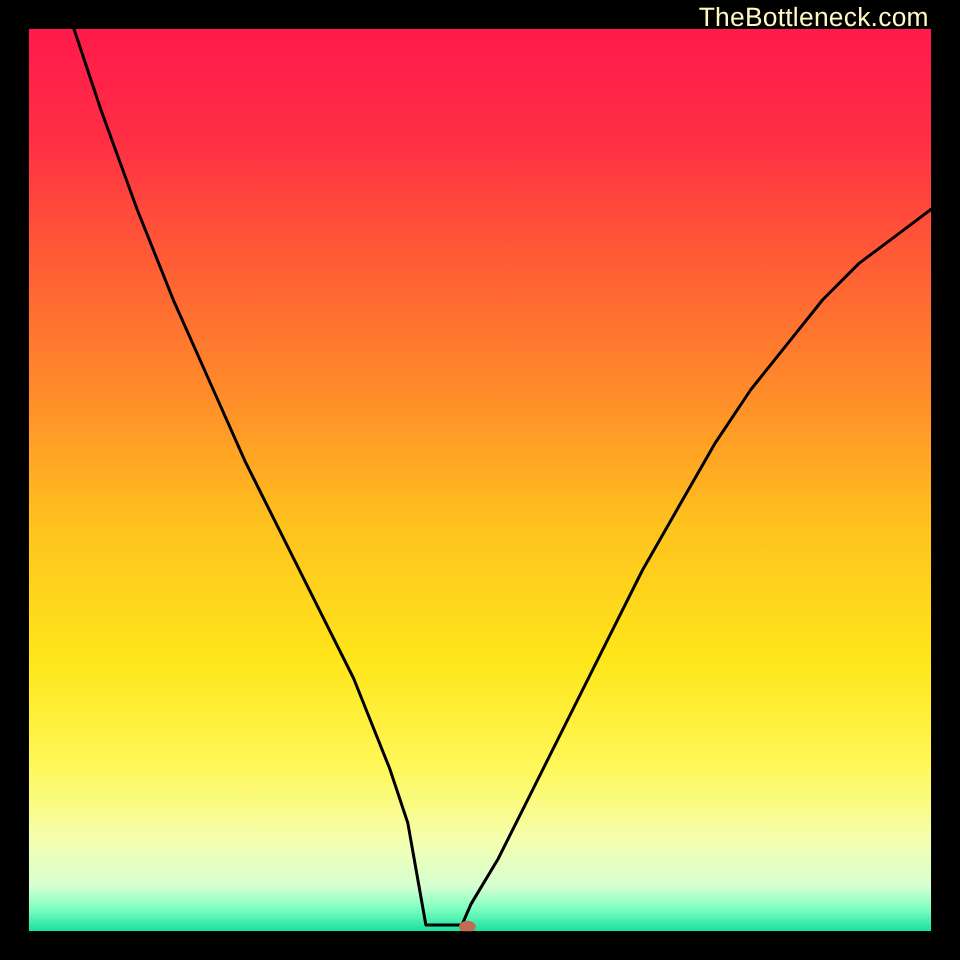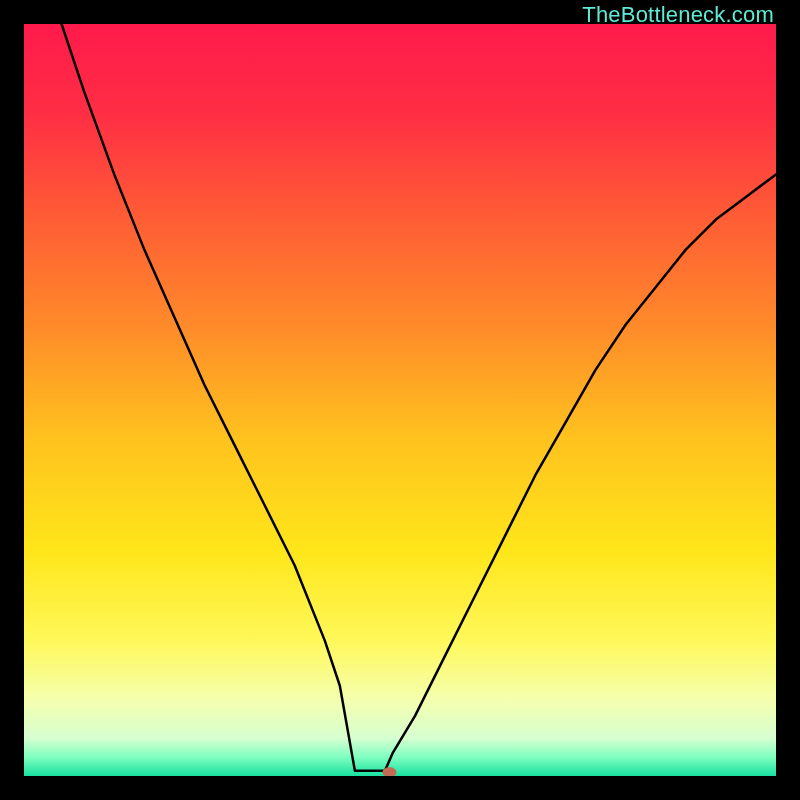--- a/index.html
+++ b/index.html
@@ -23,21 +23,21 @@
     position: absolute;
     left: 0;
     top: 0;
     width: 752px;
     height: 752px;
   }
   .watermark {
     position: absolute;
     top: 2px;
     right: 26px;
-    color: #5eead4;
+    color: #fef9c3;
     font-size: 22px;
     font-weight: 500;
     letter-spacing: 0.2px;
     user-select: none;
   }
   svg {
     display: block;
   }
 </style>
 </head>

